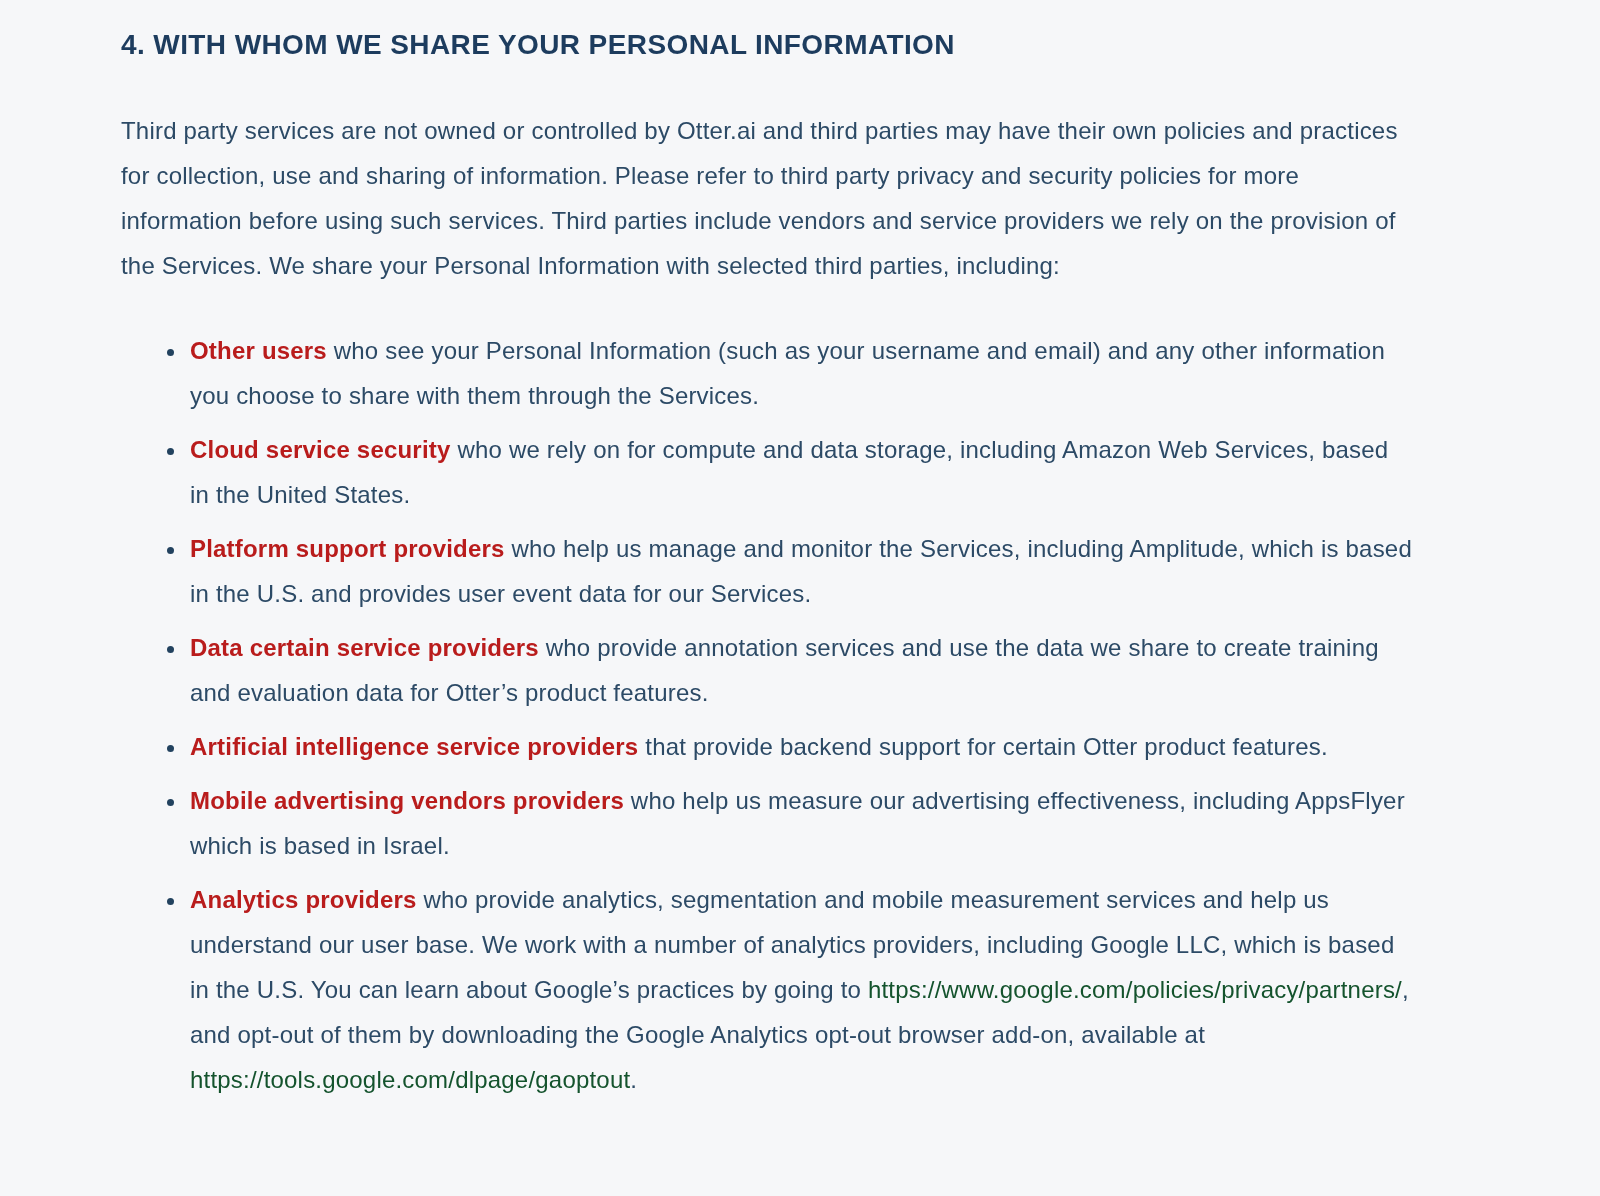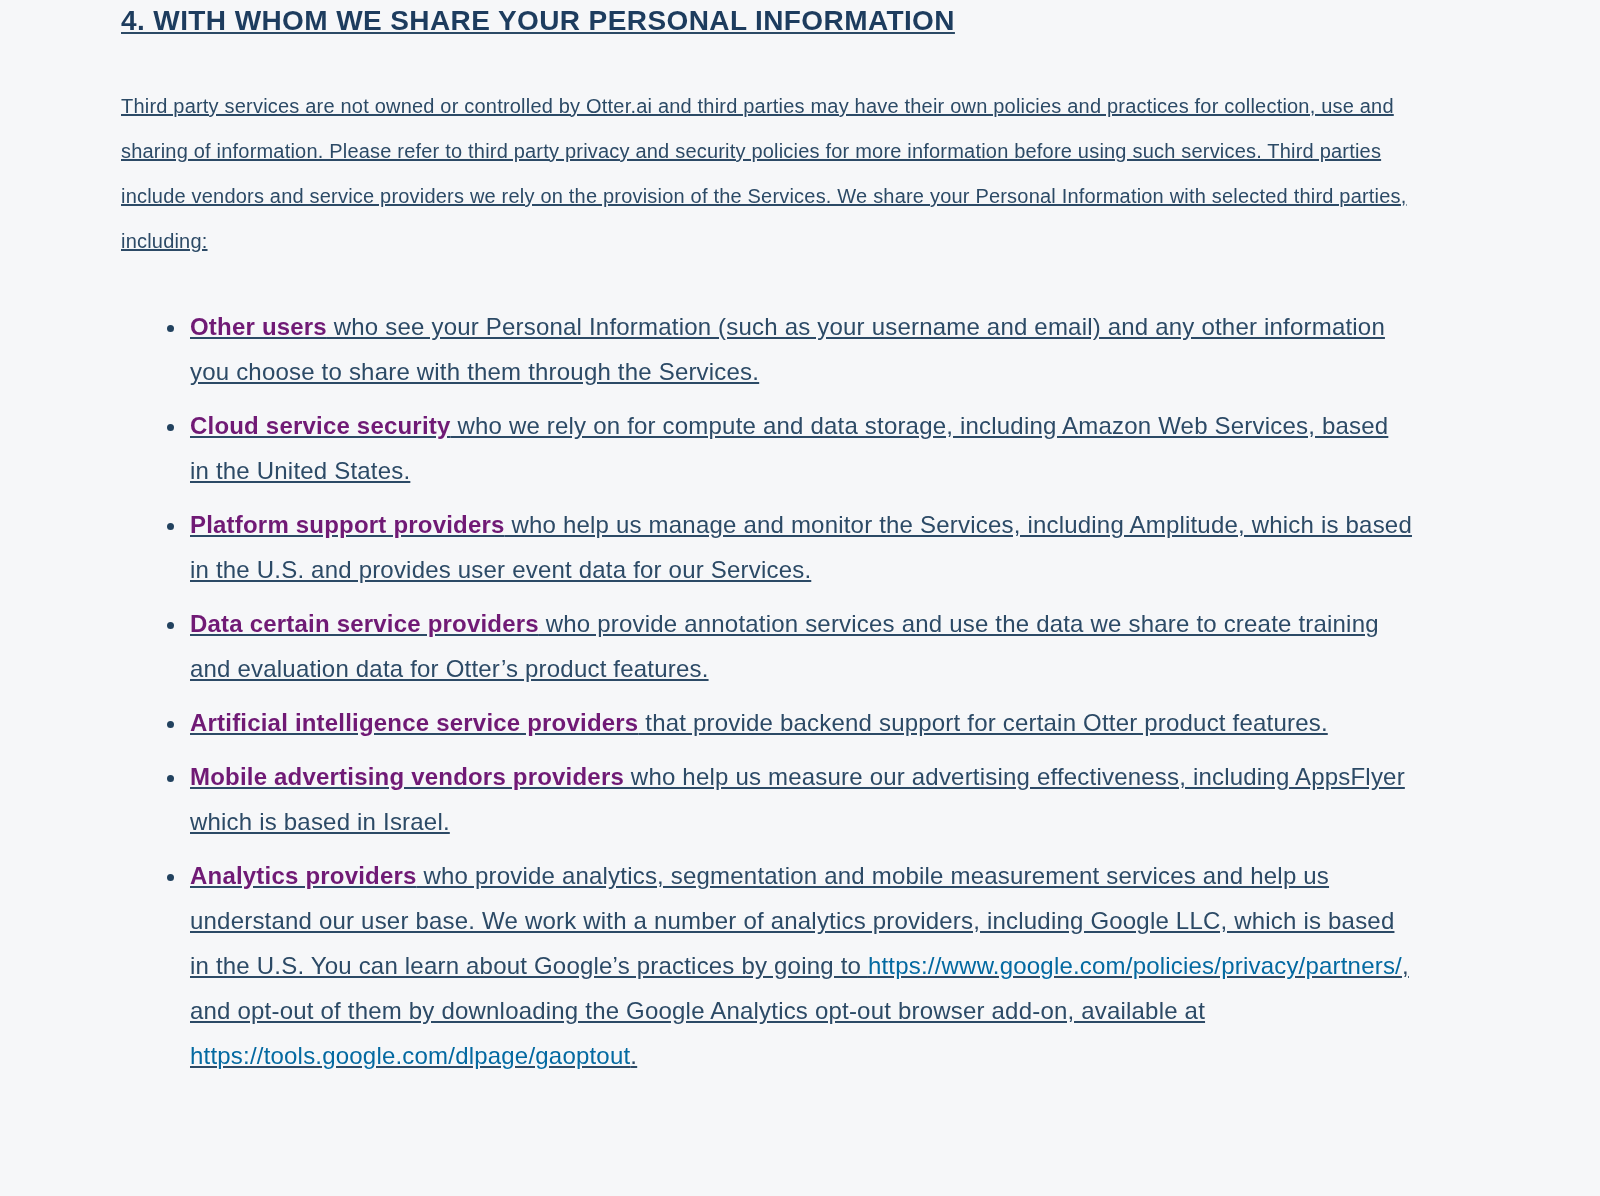--- a/index.html
+++ b/index.html
@@ -8,34 +8,33 @@
     width: 1600px;
     height: 1196px;
     background: #f6f7f9;
     font-family: "Liberation Sans", sans-serif;
     color: #2c4a66;
     overflow: hidden;
   }
   .content {
     margin-left: 121px;
     width: 1292px;
-    padding-top: 4px;
-    text-decoration: underline;
+    padding-top: 28px;
   }
   .section-heading {
     font-size: 28px;
     font-weight: 700;
     color: #1d3c5e;
     letter-spacing: 0.4px;
     line-height: 34px;
     margin: 0;
   }
   .intro {
     margin: 46px 0 0 0;
-    font-size: 20px;
+    font-size: 24px;
     line-height: 45px;
     letter-spacing: 0.2px;
     color: #2c4a66;
   }
   .sharing-list {
     margin: 40px 0 0 0;
     padding-left: 67px;
     list-style: disc outside;
   }
   .sharing-list li {
@@ -44,24 +43,24 @@
     letter-spacing: 0.2px;
     margin-bottom: 9px;
     padding-left: 2px;
     color: #2c4a66;
   }
   .sharing-list li::marker {
     color: #22425f;
   }
   .sharing-list strong {
     font-weight: 700;
-    color: #701a75;
+    color: #b91c1c;
   }
   a.inline-link {
-    color: #0369a1;
+    color: #14532d;
     text-decoration: none;
     cursor: pointer;
   }
 </style>
 </head>
 <body>
 
 <div class="content">
   <h2 class="section-heading">4. WITH WHOM WE SHARE YOUR PERSONAL INFORMATION</h2>
 

